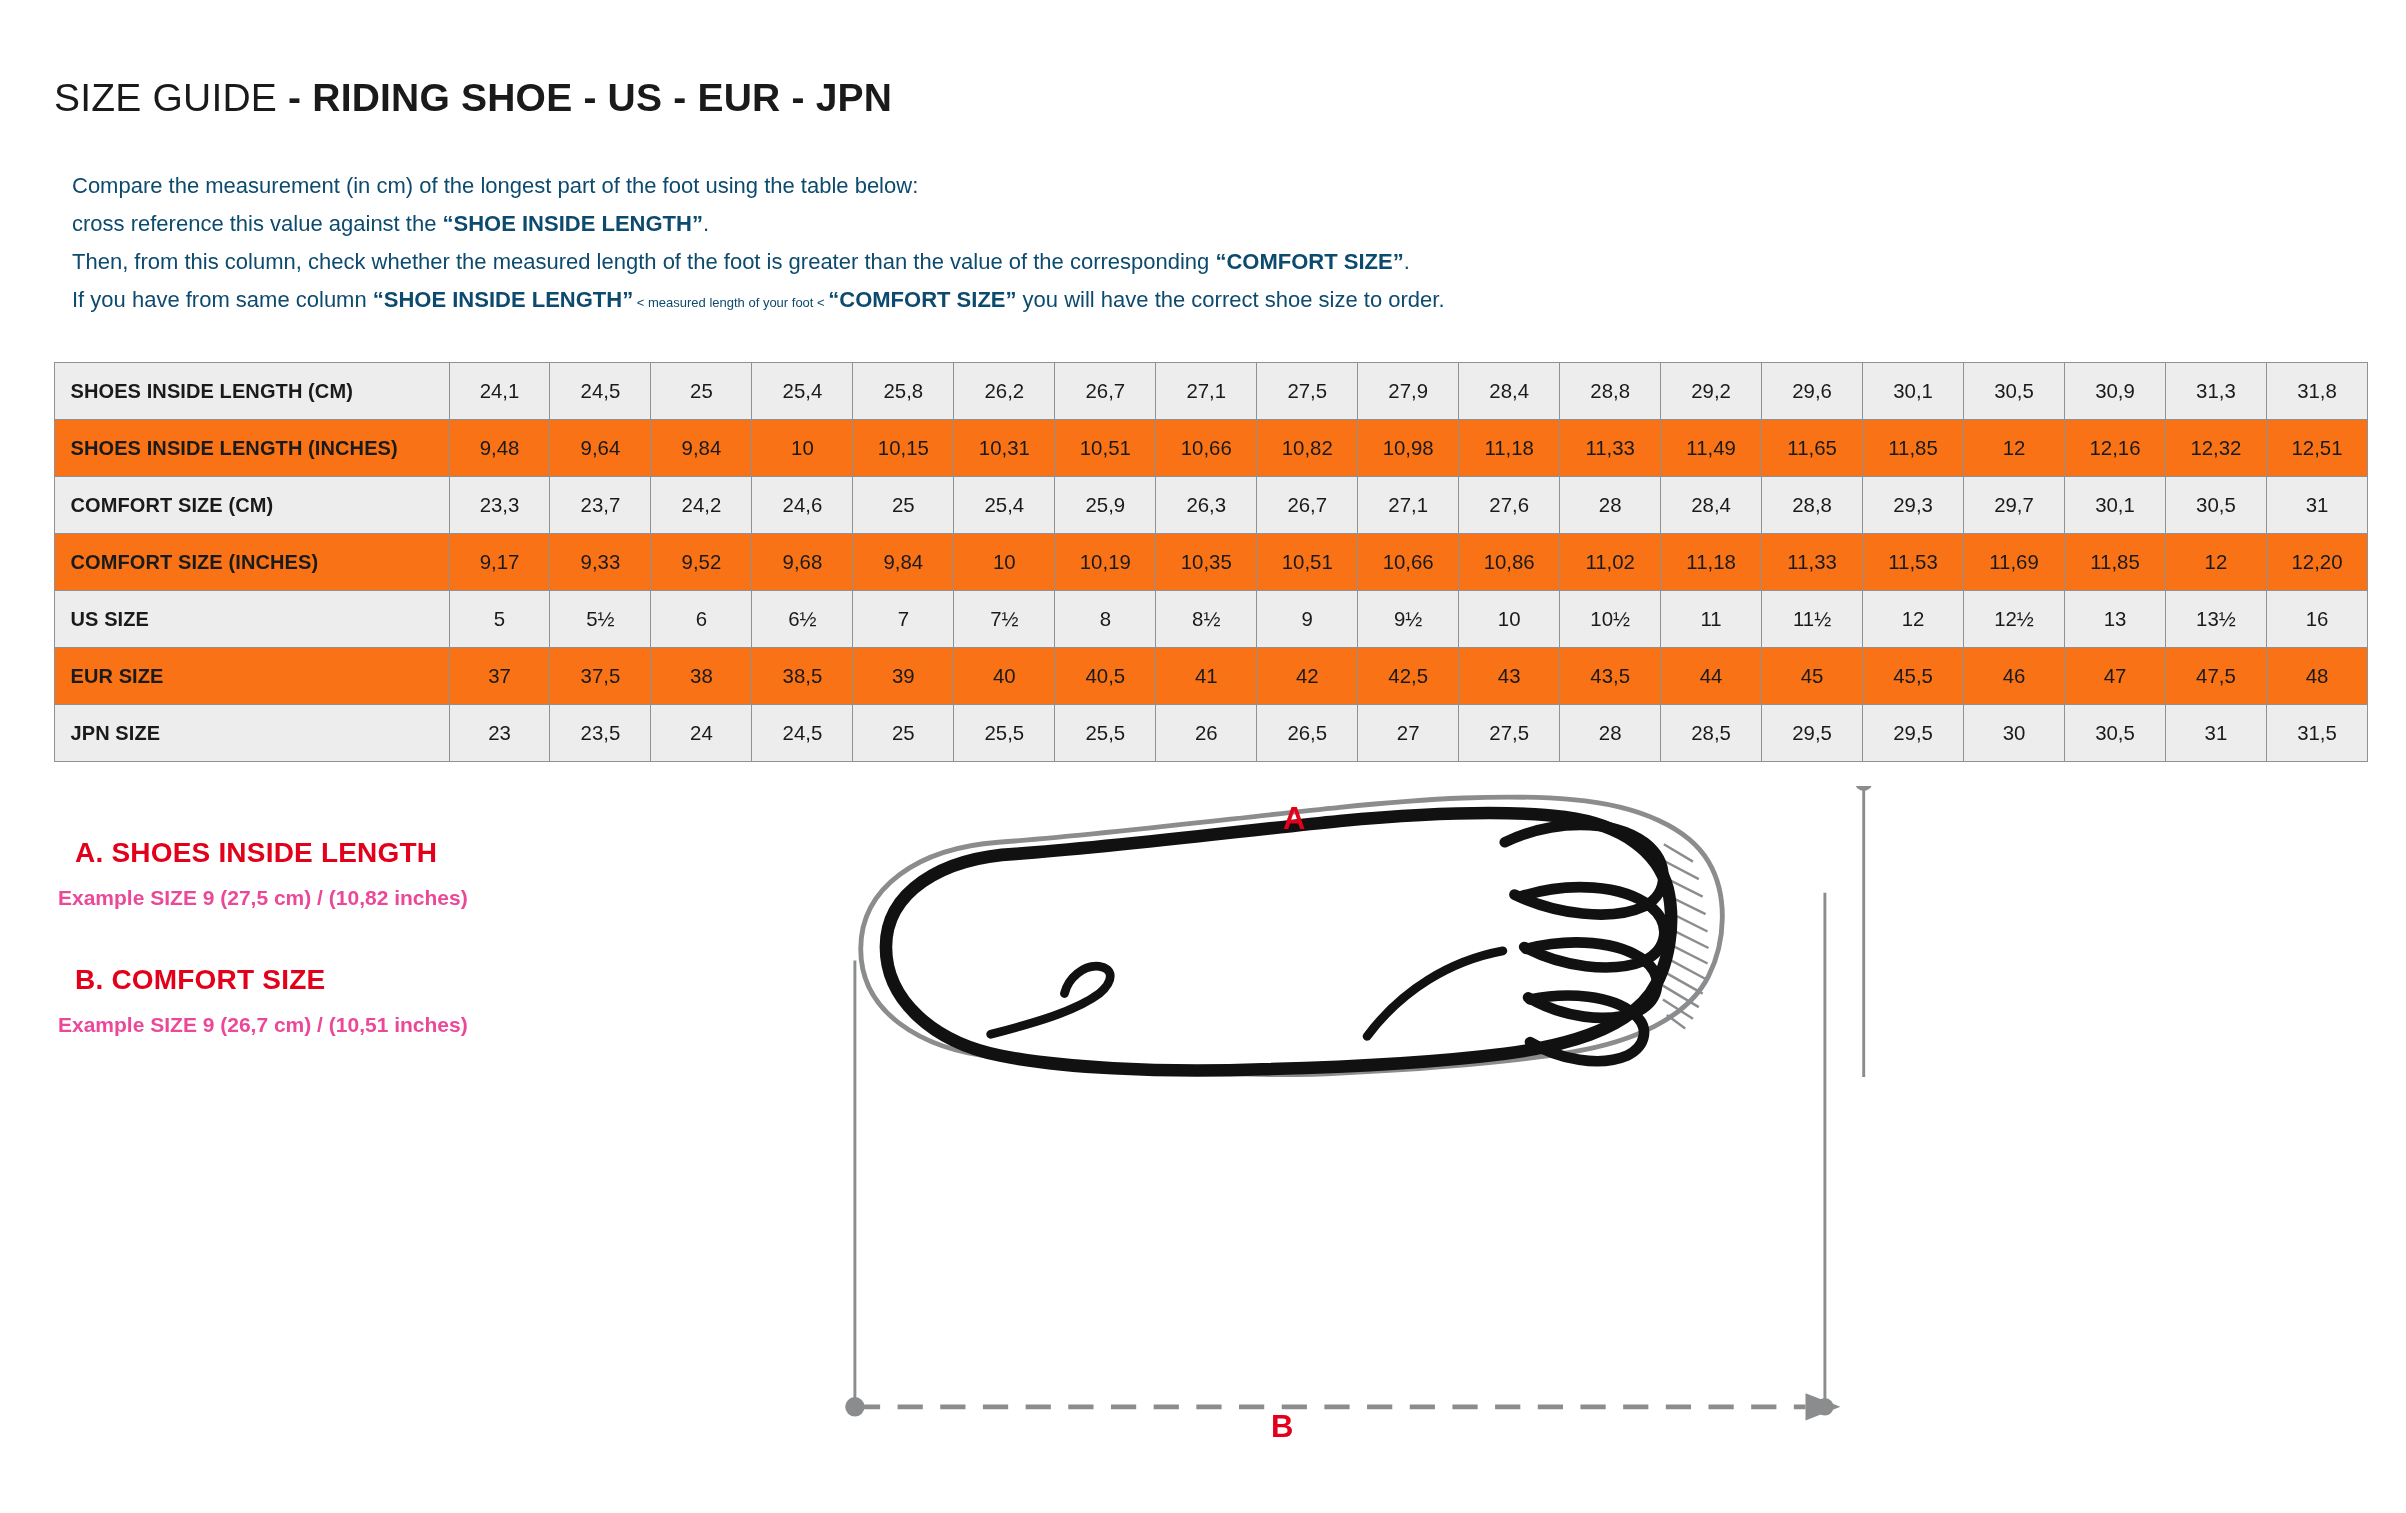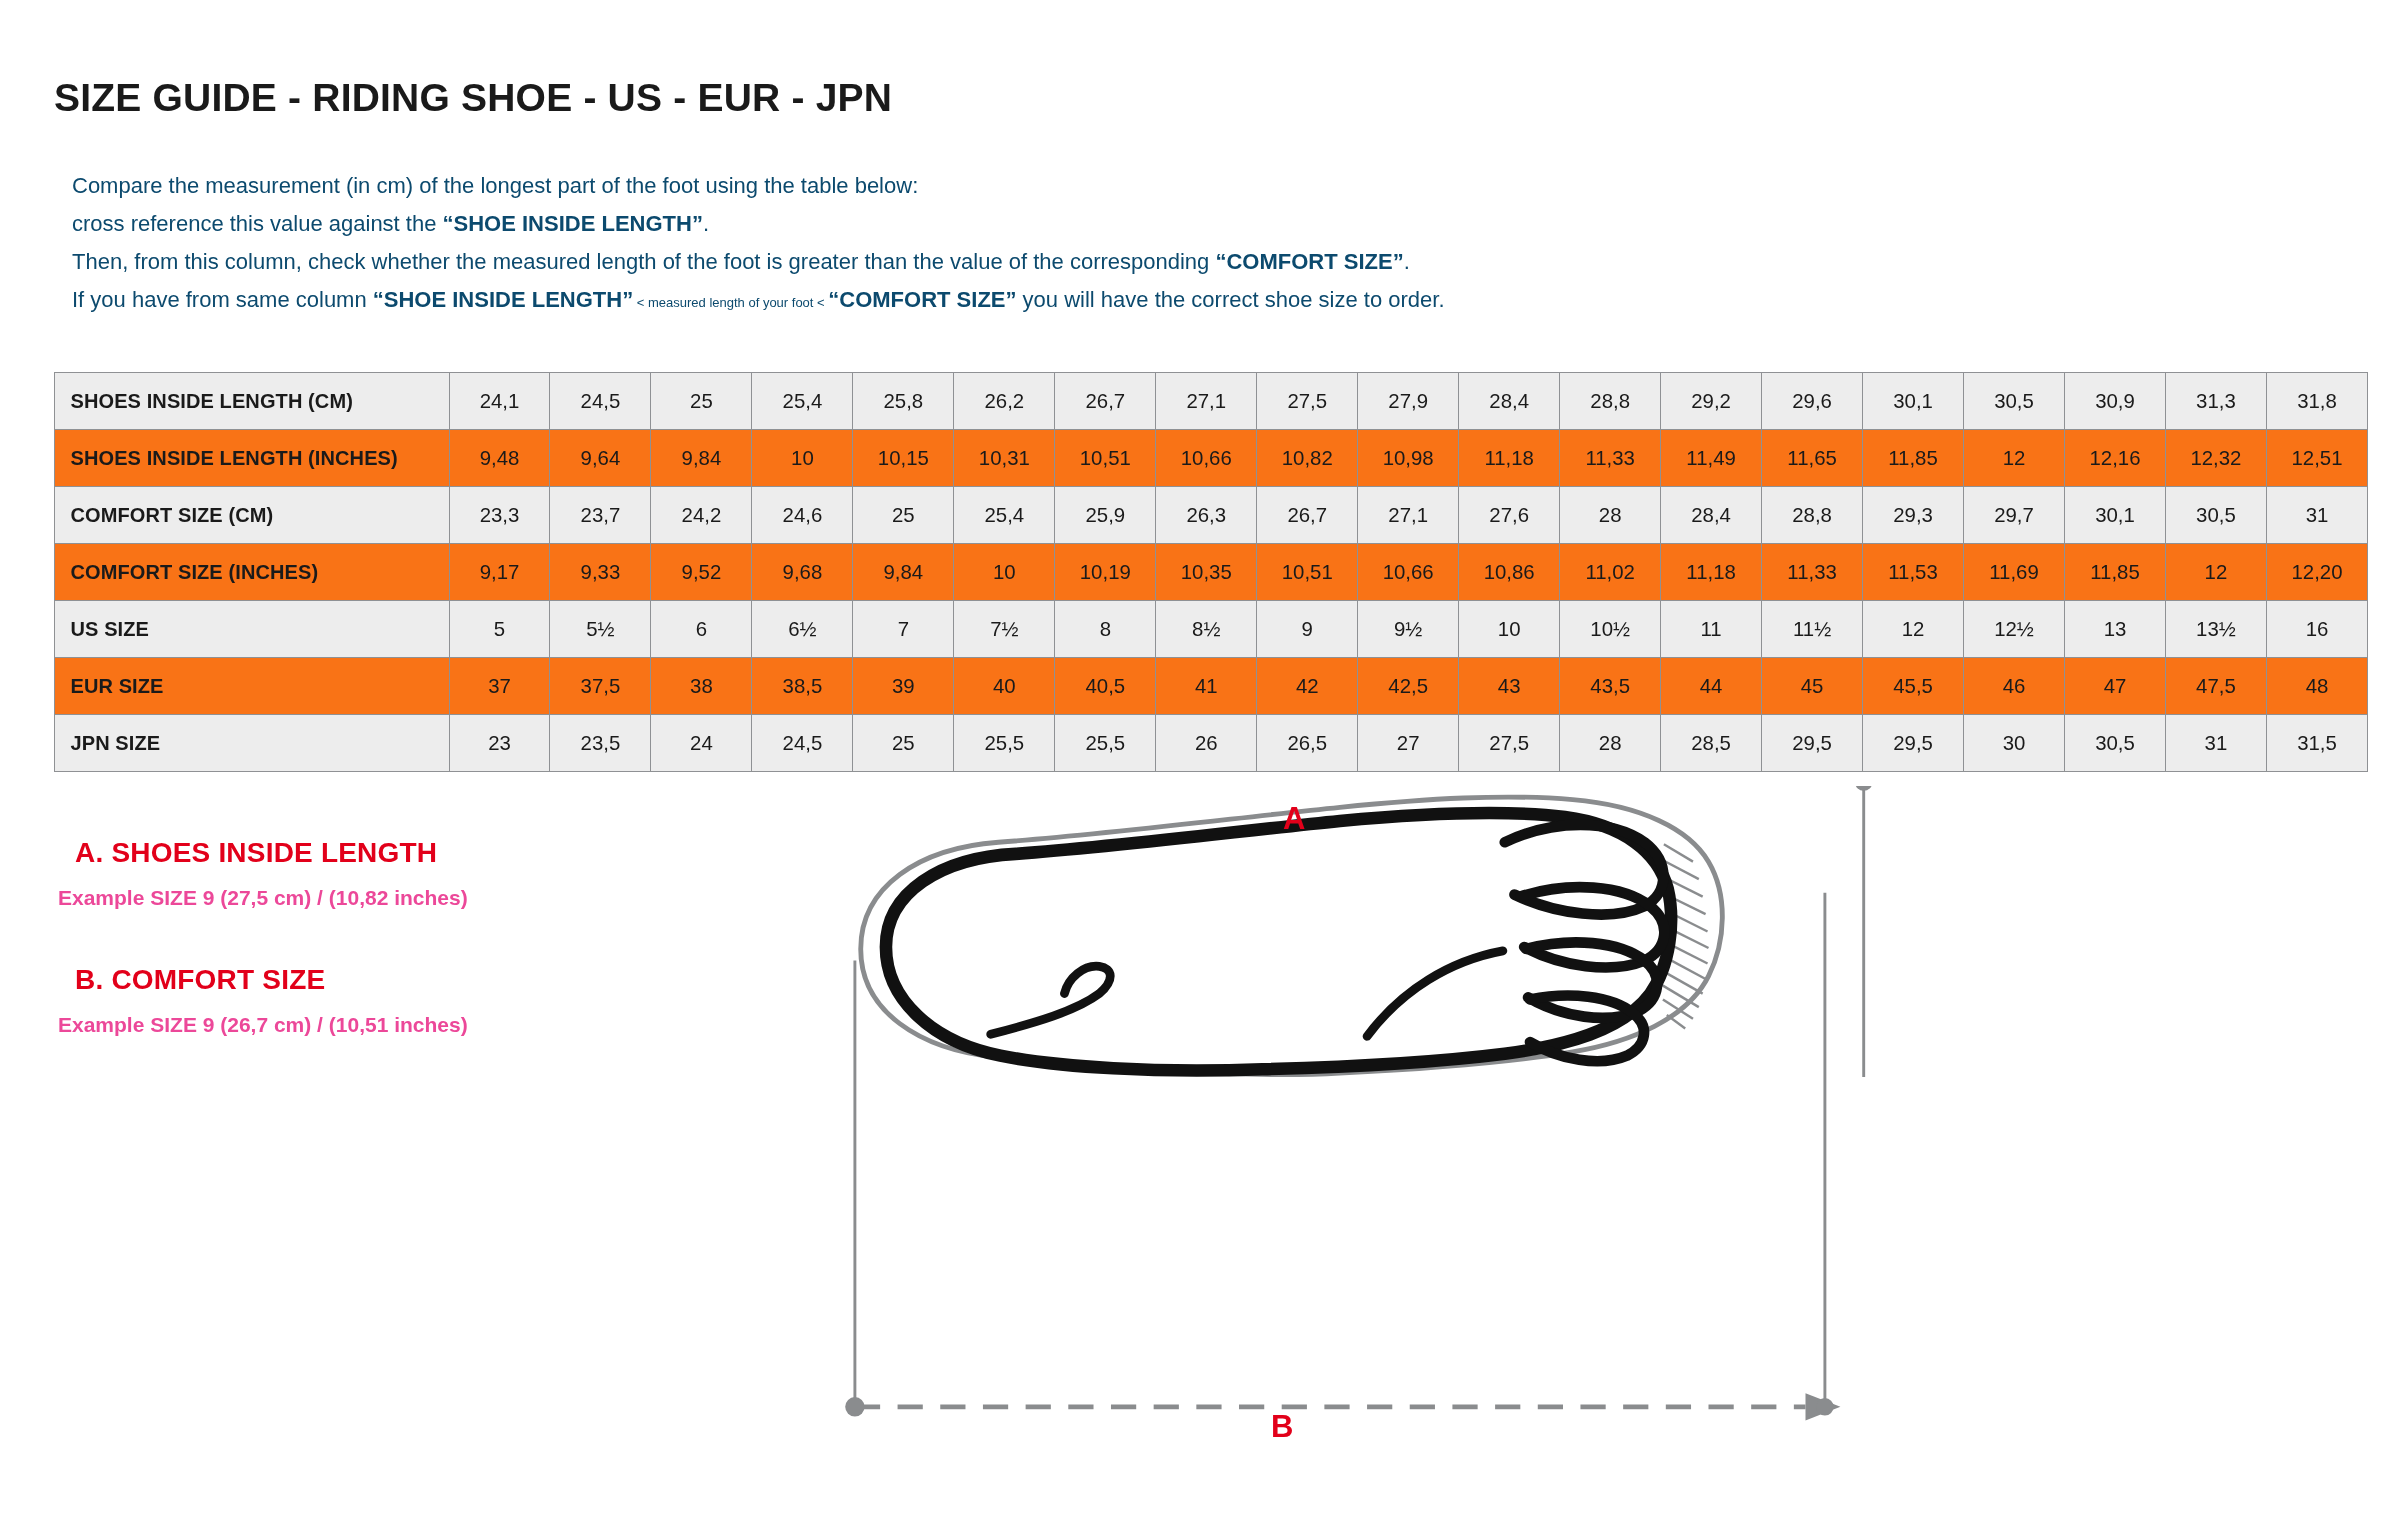--- a/index.html
+++ b/index.html
@@ -24,40 +24,40 @@
 
   
   .title {
     position: absolute;
     left: 54px;
     top: 76px;
     font-size: 39px;
     letter-spacing: 0.2px;
     white-space: nowrap;
   }
-  .title .light { font-weight: 700; }
+  .title .light { font-weight: 400; }
   .title .bold  { font-weight: 700; }
 
   
   .intro {
     position: absolute;
     left: 72px;
     top: 167px;
     font-size: 22px;
     line-height: 38px;
     color: #0c4a6e;
   }
   .intro .b { font-weight: 700; }
   .intro .lt { font-size: 13px; }
 
   
   .table-wrap {
     position: absolute;
     left: 54px;
-    top: 372px;
+    top: 362px;
     width: 2314px;
   }
   table.size-table {
     border-collapse: collapse;
     width: 2314px;
     table-layout: fixed;
   }
   table.size-table td, table.size-table th {
     border: 1px solid #8f9194;
     height: 56px;

